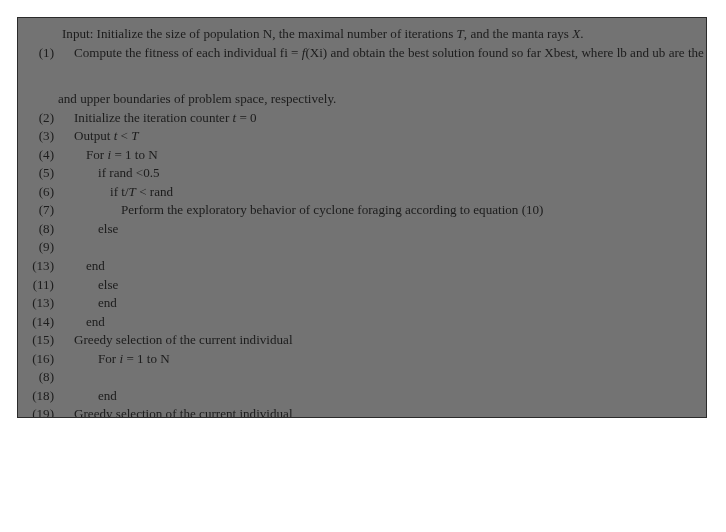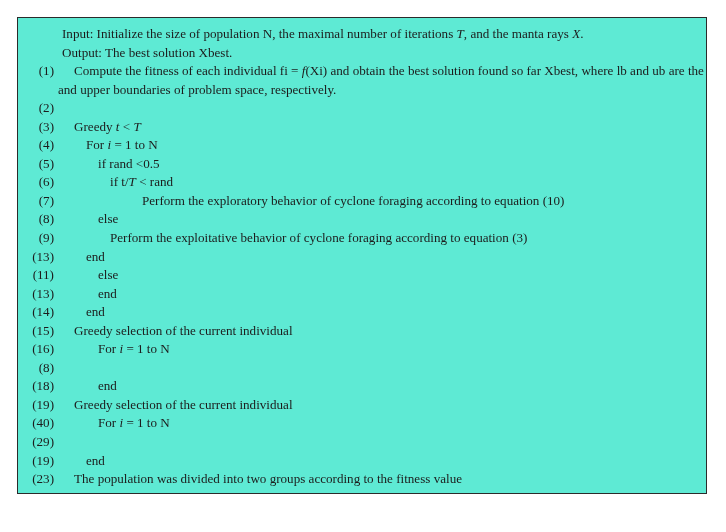--- a/index.html
+++ b/index.html
@@ -14,23 +14,23 @@
     overflow: hidden;
     font-family: "Liberation Serif", "DejaVu Serif", serif;
     color: #1c1c1c;
   }
 
   #algorithm-box {
     position: absolute;
     left: 17px;
     top: 17px;
     width: 690px;
-    height: 477px;
+    height: 401px;
     border: 1.3px solid #2b2b2b;
-    background: #5eead4;
+    background: #737373;
     box-sizing: border-box;
     overflow: hidden;
   }
 
   #algorithm-lines {
     position: absolute;
     left: 0;
     top: 7px;
     width: 100%;
   }
@@ -59,67 +59,65 @@
 
   .line-text {
     flex: 0 0 auto;
     padding-left: 8px;
     color: #1c1c1c;
   }
 
   
   .algo-line.continuation .line-text {
     padding-left: 4px;
+    margin-top: 28px;
   }
 
   
   .ind-0  { margin-left: 0px;  }
   .ind-1  { margin-left: 12px; }
   .ind-2  { margin-left: 24px; }
   .ind-3  { margin-left: 36px; text-align: center; }
   .ind-4  { margin-left: 48px; }
-  .ind-5  { margin-left: 80px; }
+  .ind-5  { margin-left: 59px; }
 
   .it {
     font-style: italic;
   }
 </style>
 </head>
 <body>
 
 <div id="algorithm-box">
   <div id="algorithm-lines">
 
     <div class="algo-line">
       <span class="line-no blank"></span>
       <span class="line-text ind-0"><span>Input: Initialize the size of population N, the maximal number of iterations </span><span class="it">T</span><span>, and the manta rays </span><span class="it">X</span><span>.</span></span>
     </div>
 
-    <div class="algo-line">
-      <span class="line-no blank"></span>
-      <span class="line-text ind-0">Output: The best solution Xbest.</span>
-    </div>
 
     <div class="algo-line">
       <span class="line-no">(1)</span>
       <span class="line-text ind-1"><span>Compute the fitness of each individual fi = </span><span class="it">f</span><span>(Xi) and obtain the best solution found so far Xbest, where lb and ub are the lower</span></span>
     </div>
 
     <div class="algo-line continuation">
       <span class="line-no blank"></span>
       <span class="line-text ind-0">and upper boundaries of problem space, respectively.</span>
     </div>
 
     <div class="algo-line">
       <span class="line-no">(2)</span>
+      <span class="line-text ind-1"><span>Initialize the iteration counter </span><span class="it">t</span><span> = 0</span></span>
     </div>
 
     <div class="algo-line">
       <span class="line-no">(3)</span>
-      <span class="line-text ind-1"><span>Greedy </span><span class="it">t</span><span> &lt; </span><span class="it">T</span></span>
+      <span class="line-text ind-1"><span>Output </span><span class="it">t</span><span> &lt; </span><span class="it">T</span></span>
     </div>
 
     <div class="algo-line">
       <span class="line-no">(4)</span>
       <span class="line-text ind-2"><span>For </span><span class="it">i</span><span> = 1 to N</span></span>
     </div>
 
     <div class="algo-line">
       <span class="line-no">(5)</span>
       <span class="line-text ind-3">if rand &lt;0.5</span>
@@ -135,21 +133,20 @@
       <span class="line-text ind-5">Perform the exploratory behavior of cyclone foraging according to equation (10)</span>
     </div>
 
     <div class="algo-line">
       <span class="line-no">(8)</span>
       <span class="line-text ind-3">else</span>
     </div>
 
     <div class="algo-line">
       <span class="line-no">(9)</span>
-      <span class="line-text ind-4">Perform the exploitative behavior of cyclone foraging according to equation (3)</span>
     </div>
 
     <div class="algo-line">
       <span class="line-no">(13)</span>
       <span class="line-text ind-2">end</span>
     </div>
 
     <div class="algo-line">
       <span class="line-no">(11)</span>
       <span class="line-text ind-3">else</span>

